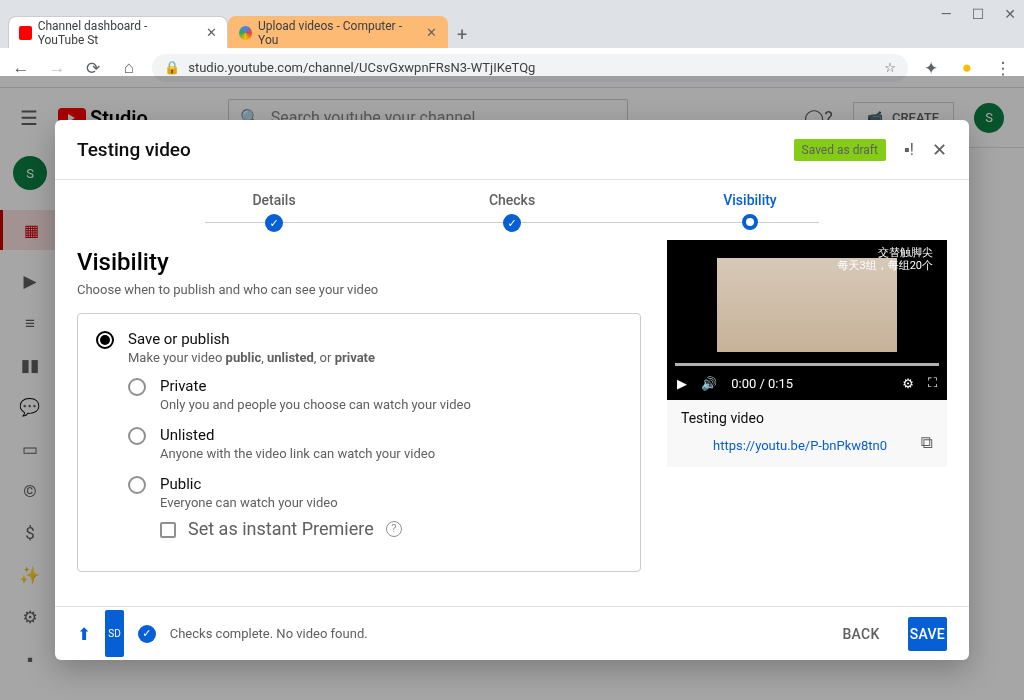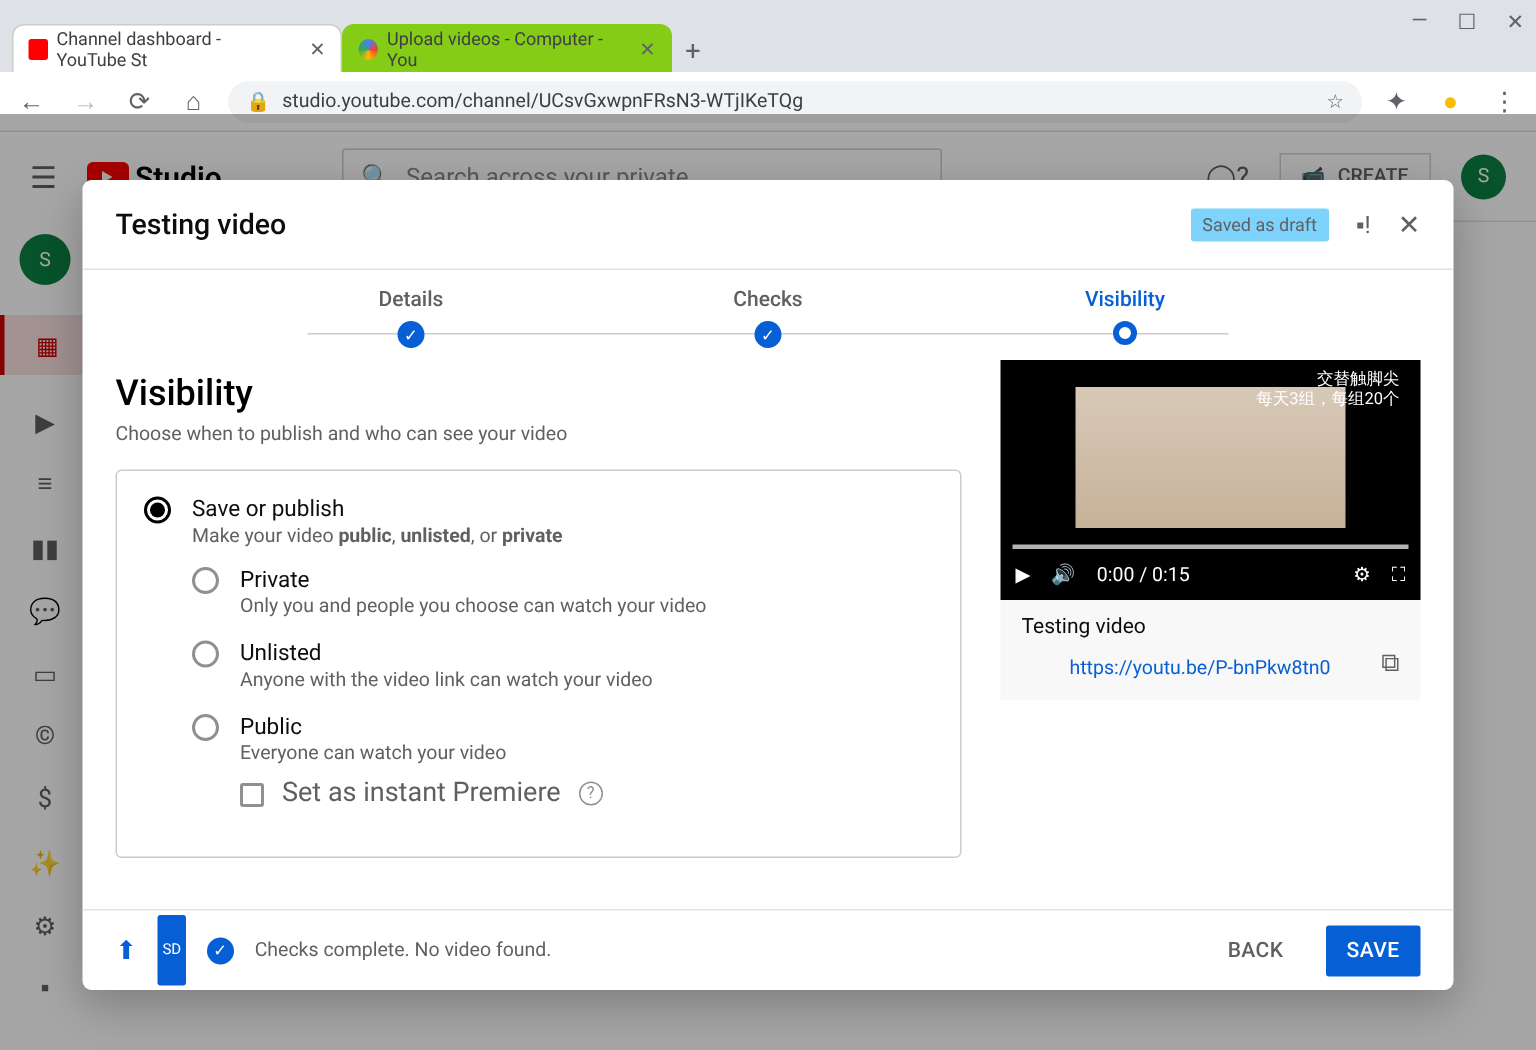--- a/index.html
+++ b/index.html
@@ -1,21 +1,21 @@
 <!DOCTYPE html>
 <html><head>
 <meta charset="utf-8">
 <style>
 * { box-sizing: border-box; margin: 0; padding: 0; }
 body { font-family: Roboto, Arial, sans-serif; width: 1024px; height: 700px; overflow: hidden; background: #fff; }
 
 
 .browser-tabs { height: 48px; background: #dee1e6; display: flex; align-items: flex-end; padding-left: 8px; }
 .tab { height: 32px; background: #fff; border-radius: 8px 8px 0 0; padding: 0 10px; display: flex; align-items: center; gap: 6px; font-size: 12px; color: #3c4043; max-width: 220px; border: 1px solid #ccc; border-bottom: none; margin-right: 0px; }
-.tab:not(.active) { background: #84cc16; border-color: transparent; }
+.tab:not(.active) { background: #fdba74; border-color: transparent; }
 .tab .favicon { width: 14px; height: 14px; border-radius: 2px; display:inline-block; }
 .tab .close { color:#5f6368; font-size:13px; margin-left: 6px; }
 .new-tab { width:28px; height:28px; display:flex; align-items:center; justify-content:center; color:#5f6368; font-size:18px; }
 .addr-bar { height: 40px; background: #fff; border-bottom: 1px solid #dadce0; display: flex; align-items: center; padding: 0 8px; gap: 10px; }
 .addr-bar .nav-icon { color:#5f6368; font-size:17px; width:26px; text-align:center; }
 .url-box { flex:1; height:28px; background:#f1f3f4; border-radius:14px; display:flex; align-items:center; padding:0 12px; gap:8px; font-size:13px; color:#3c4043; }
 .url-box .star { margin-left:auto; color:#5f6368; }
 .win-ctl { position:absolute; top:6px; right:8px; display:flex; gap:20px; color:#5f6368; font-size:14px; }
 
 
@@ -35,21 +35,21 @@
 .left-rail .avatar-lg { width:34px; height:34px; }
 .rail-active { color:#cc0000; background:#f9e0e0; width:60px; height:40px; display:flex; align-items:center; justify-content:center; border-left:3px solid #cc0000; }
 
 
 .scrim { position:absolute; top:76px; left:0; right:0; bottom:0; background:rgba(0,0,0,0.35); }
 
 
 .dialog { position:absolute; top:120px; left:55px; width:914px; height:540px; background:#fff; border-radius:6px; box-shadow:0 10px 30px rgba(0,0,0,0.25); display:flex; flex-direction:column; }
 .dlg-head { height:60px; display:flex; align-items:center; padding:0 22px; border-bottom:1px solid #e0e0e0; gap:12px; }
 .dlg-title { font-size:19px; font-weight:500; color:#0d0d0d; }
-.badge-draft { margin-left:auto; background:#7dd3fc; color:#606060; font-size:12px; padding:4px 8px; border-radius:2px; }
+.badge-draft { margin-left:auto; background:#84cc16; color:#606060; font-size:12px; padding:4px 8px; border-radius:2px; }
 .feedback-icon { width:22px; height:22px; color:#606060; display:flex; align-items:center; justify-content:center; }
 .dlg-close { font-size:18px; color:#606060; }
 
 .stepper { height:60px; display:flex; align-items:flex-start; padding:12px 100px 0; position:relative; }
 .step { flex:1; display:flex; flex-direction:column; align-items:center; gap:6px; color:#606060; font-size:14px; font-weight:500; z-index:2; }
 .step.active { color:#065fd4; }
 .stepline { position:absolute; left:150px; right:150px; top:42px; height:1px; background:#ccc; z-index:1; }
 .dot { width:18px; height:18px; border-radius:50%; background:#065fd4; display:flex; align-items:center; justify-content:center; color:#fff; font-size:11px; }
 .dot.ring { background:#fff; border:3px solid #065fd4; width:14px; height:14px; }
 .dot.ring-lg { background:#fff; border:4px solid #065fd4; width:16px; height:16px; }
@@ -83,21 +83,21 @@
 .vid-name { font-size:14px; color:#0d0d0d; margin-bottom:12px; }
 .vid-lbl { font-size:12px; color:#606060; }
 .vid-link { font-size:13px; color:#065fd4;margin-left:32px; }
 .copy-btn { float:right; color:#606060; font-size:17px; margin-top:-6px; }
 
 .dlg-foot { height:54px; border-top:1px solid #e0e0e0; display:flex; align-items:center; padding:0 22px; gap:14px; }
 .foot-ico { color:#065fd4; font-size:17px; }
 .foot-txt { font-size:13px; color:#606060; }
 .foot-spacer { flex:1; }
 .btn-back { font-size:14px; font-weight:500; color:#606060; padding:8px 14px; letter-spacing:0.3px; }
-.btn-save { font-size:14px; font-weight:500; color:#fff; background:#065fd4; padding:9px 14px; border-radius:2px; letter-spacing:0.3px; }
+.btn-save { font-size:14px; font-weight:500; color:#fff; background:#065fd4; padding:9px 2px; border-radius:2px; letter-spacing:0.3px; }
 </style>
 </head>
 <body>
 
 <div class="win-ctl">
   <span>—</span>
   <span>☐</span>
   <span>✕</span>
 </div>
 
@@ -133,21 +133,21 @@
 <div class="masthead">
   <span class="burger">☰</span>
   <div class="studio-logo">
     <span class="yt-square">
         <span class="yt-play"></span>
       </span>
     <span>Studio</span>
   </div>
   <div class="searchbox">
     <span>🔍</span>
-    <span>Search across your private</span>
+    <span>Search youtube your channel</span>
   </div>
   <div class="spacer"></div>
   <span style="color:#606060;font-size:18px">◯?</span>
   <div class="create-btn">
     <span style="color:#cc0000">📹</span>
     <span>CREATE</span>
   </div>
   <div class="avatar">
       <span>S</span>
     </div>

